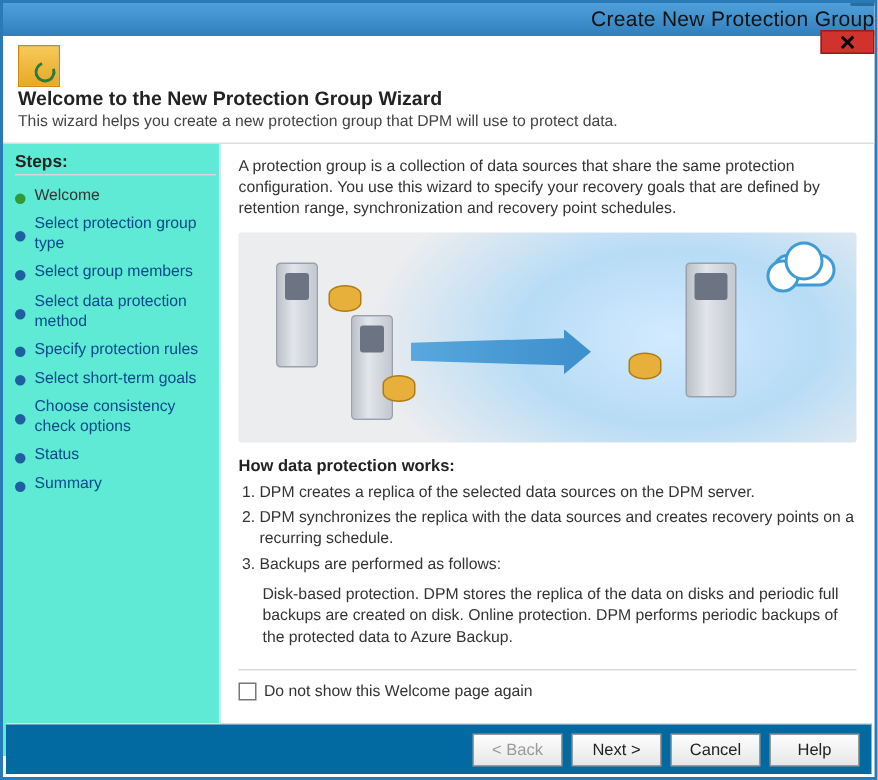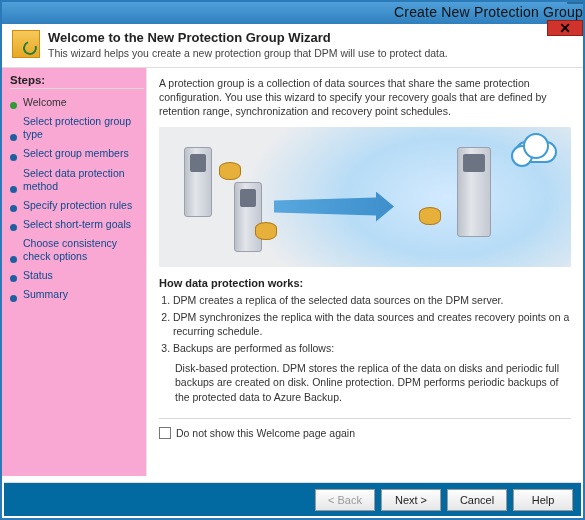--- a/index.html
+++ b/index.html
@@ -43,20 +43,21 @@
     display:flex; align-items:center; justify-content:center;
     color:#000; font-weight:bold; font-size:14px; line-height:1;
   }
 
   .header-band {
     background: #fff;
     padding: 6px 10px 8px 10px;
     border-bottom: 1px solid #ddd;
     display:flex;
     align-items:flex-start;
+    flex-direction:column;
   }
   .header-icon {
     width: 28px; height: 28px;
     background: linear-gradient(#f7c95a,#e7a826);
     border:1px solid #cd8b13;
     margin-right: 8px;
     position:relative;
   }
   .header-icon::after{
     content:""; position:absolute; bottom:2px; right:2px;
@@ -76,33 +77,33 @@
 
   .main {
     display:flex;
     height: calc(100% - 22px - 50px - 36px);
   }
 
   .steps-pane {
     width: 145px;
     border-right: 1px solid #e6e6e6;
     padding: 6px 2px 6px 8px;
-    background:#f9a8d4;
+    background:#5eead4;
   }
   .steps-pane .steps-title {
     font-weight: bold;
     font-size: 11.5px;
     color:#222;
     margin-bottom: 4px;
     border-bottom:1px solid #d7d7d7;
     padding-bottom:2px;
   }
   .step-item {
     display:flex;
-    align-items:flex-end;
+    align-items:center;
     font-size:10.5px;
     color:#0b4a8a;
     padding: 3px 0;
     line-height: 1.25;
   }
   .bullet {
     width:7px; height:7px; border-radius:50%;
     background:#1e5fa0;
     margin: 3px 6px 0 0;
     flex-shrink:0;

